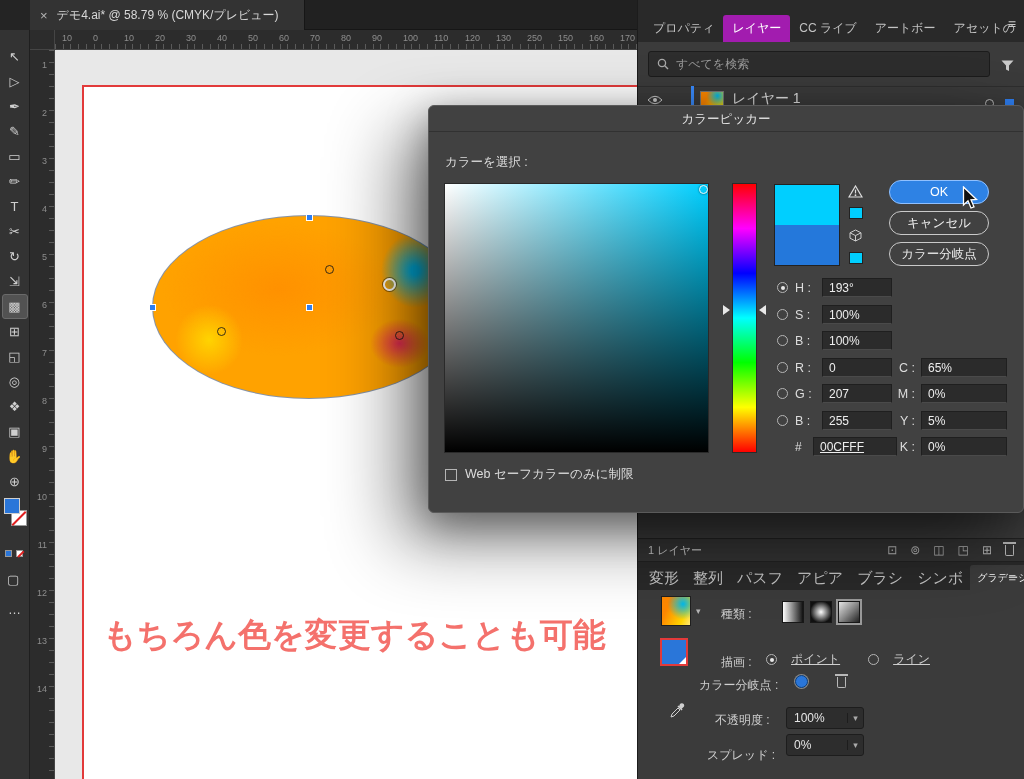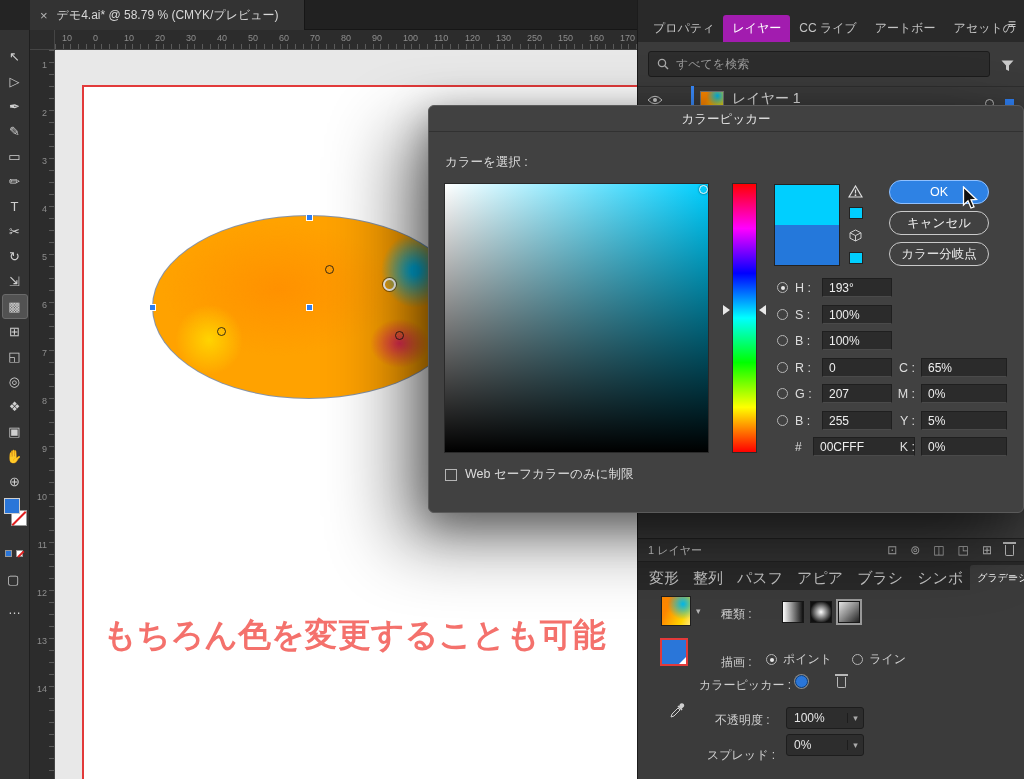--- a/index.html
+++ b/index.html
@@ -82,21 +82,21 @@
   .grad-thumb-arrow { position:absolute; left:58px; top:16px; color:#b5b5b5; font-size:9px; }
   .glabel { position:absolute; }
   .gtype { position:absolute; top:11px; width:22px; height:22px; border:1px solid #181818; }
   .gtype.linear { left:144px; background:linear-gradient(90deg,#fff,#111); }
   .gtype.radial { left:172px; background:radial-gradient(circle at 50% 50%, #fff 0%, #111 78%); }
   .gtype.freeform { left:200px; background:linear-gradient(135deg,#e8e8e8 0%, #8a8a8a 50%, #222 100%); box-shadow:0 0 0 2px #9a9a9a; }
   .grad-swatch { position:absolute; left:22px; top:48px; width:28px; height:28px; border:2px solid #e23a3a; }
   .grad-swatch::after { content:""; position:absolute; right:0; bottom:0; width:0; height:0; border-left:7px solid transparent; border-bottom:7px solid #fff; }
   .radio { width:11px; height:11px; border:1px solid #b5b5b5; border-radius:50%; display:inline-block; position:relative; flex:none; }
   .radio.checked::after { content:""; position:absolute; left:2.5px; top:2.5px; width:4px; height:4px; border-radius:50%; background:#e8e8e8; }
-  .draw-row { position:absolute; left:128px; top:61px; display:flex; align-items:center; gap:6px; }
+  .draw-row { position:absolute; left:128px; top:61px; display:flex; align-items:center; gap:14px;text-decoration:underline; }
   .stop-circle { position:absolute; left:157px; top:85px; width:13px; height:13px; border-radius:50%; background:#2a76d9; border:1px solid #0d3e78; box-shadow:0 0 0 1px #888; }
   .grad-trash { position:absolute; left:199px; top:87px; }
   .eyedropper { position:absolute; left:31px; top:113px; }
   .dropdown { position:absolute; width:78px; height:22px; background:#2d2d2d; border:1px solid #1d1d1d; border-radius:3px; color:#e5e5e5; font-size:12px; display:flex; align-items:center; }
   .dropdown .val { padding:0 7px; flex:1; }
   .dropdown .arr { width:16px; text-align:center; border-left:1px solid #1d1d1d; color:#aaa; font-size:9px; }
 
   
   .dialog { position:absolute; left:428px; top:105px; width:596px; height:408px; background:#414141; border:1px solid #5a5a5a; border-radius:6px; box-shadow:-30px 28px 70px rgba(0,0,0,.45), 0 10px 40px rgba(0,0,0,.4); z-index:40; color:#ddd; font-size:12px; }
   .dlg-title { height:26px; line-height:26px; text-align:center; color:#e8e8e8; font-size:12.5px; border-bottom:1px solid #313131; border-radius:6px 6px 0 0; }
@@ -113,21 +113,21 @@
   .preview-current { width:100%; height:50%; }
   .gamut-item { position:absolute; }
   .gamut-swatch { width:14px; height:12px; border:1px solid #222; }
   .dlg-btn { position:absolute; left:460px; width:100px; height:24px; border-radius:12px; text-align:center; line-height:22px; font-size:12.5px; }
   .btn-ok { top:74px; background:#2e82e4; border:1px solid #8fc0ff; color:#fff; }
   .btn-plain { background:transparent; border:1px solid #c9c9c9; color:#ececec; }
   .cp-row { position:absolute; left:348px; height:19px; display:flex; align-items:center; }
   .cp-row .radio { margin-right:7px; }
   .cp-label { width:27px; font-size:12.5px; color:#ddd; }
   .cp-input { width:70px; height:19px; background:#2b2b2b; border:1px solid #1f1f1f; border-bottom-color:#4a4a4a; color:#eee; padding:0 6px; font-size:12px; display:flex; align-items:center; }
-  .cp-input.wide { width:102px; }
+  .cp-input.wide { width:84px;text-decoration:underline; }
   .cmyk-row { position:absolute; left:462px; height:19px; display:flex; align-items:center; }
   .cmyk-label { width:24px; text-align:right; margin-right:6px; font-size:12.5px; color:#ddd; }
   .cmyk-input { width:86px; height:19px; background:#2b2b2b; border:1px solid #1f1f1f; border-bottom-color:#4a4a4a; color:#eee; padding:0 6px; font-size:12px; display:flex; align-items:center; }
   .web-safe { position:absolute; left:16px; top:360px; display:flex; align-items:center; gap:8px; font-size:12.5px; }
   .checkbox { width:12px; height:12px; border:1px solid #b5b5b5; background:transparent; flex:none; }
 
   .cursor { position:absolute; left:962px; top:186px; z-index:60; }
 </style>
 </head>
 <body>
@@ -293,21 +293,21 @@
       <div class="gtype radial"></div>
       <div class="gtype freeform"></div>
       <div class="grad-swatch" style="background-color: rgb(42, 118, 217);"></div>
       <div class="glabel" style="left:83px; top:64px;">描画 :</div>
       <div class="draw-row">
         <span class="radio checked"></span>
         <span>ポイント</span>
         <span class="radio" style="margin-left:14px;"></span>
         <span>ライン</span>
       </div>
-      <div class="glabel" style="left:61px; top:87px;">カラーピッカー :</div>
+      <div class="glabel" style="left:61px; top:87px;">カラー分岐点 :</div>
       <div class="stop-circle"></div>
       <span class="trash-icon grad-trash"></span>
       <span class="eyedropper">
         <svg width="16" height="16" viewBox="0 0 16 16">
             <path d="M2 14 L3 11 L9 5 L11 7 L5 13 Z" fill="none" stroke="#cfcfcf"></path>
             <path d="M11 1 a2.4 2.4 0 0 1 4 2.5 L12.5 6 L10 3.5 Z" fill="#cfcfcf"></path>
             <line x1="9" y1="3" x2="13" y2="7" stroke="#cfcfcf" stroke-width="1.6"></line>
           </svg>
       </span>
       <div class="glabel" style="left:77px; top:122px;">不透明度 :</div>

